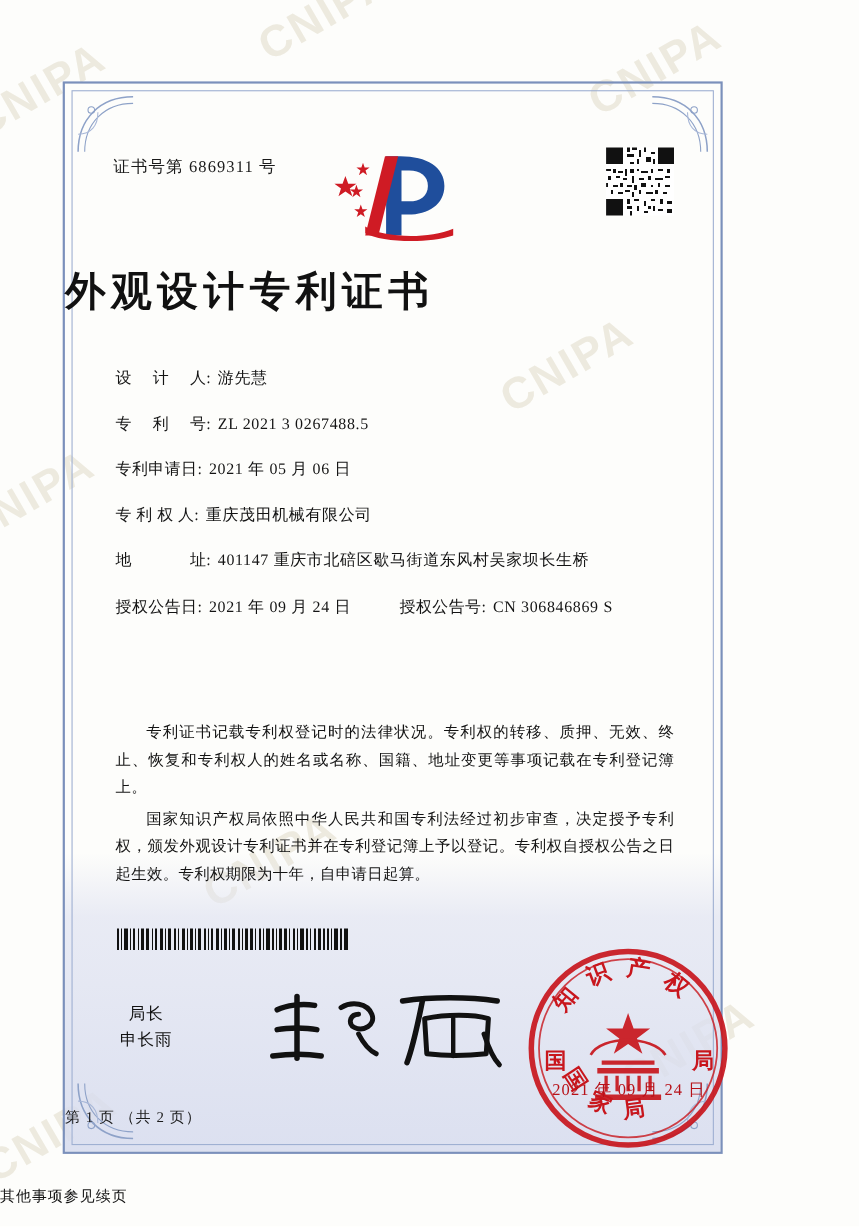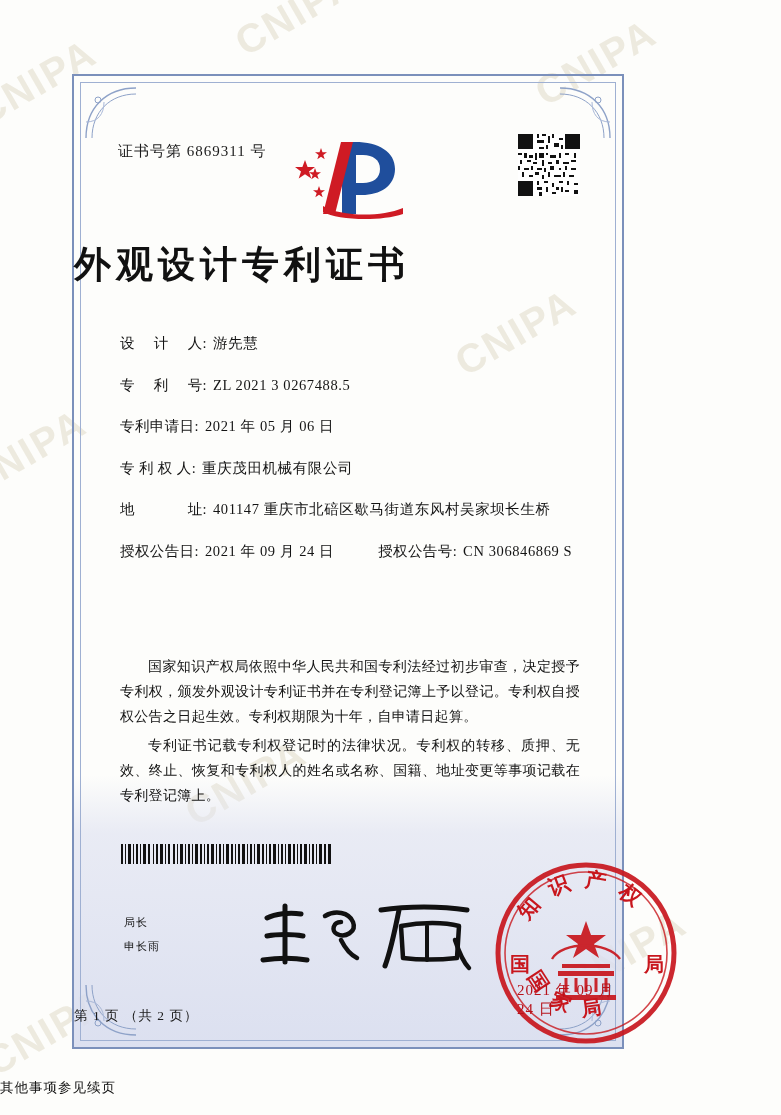--- a/index.html
+++ b/index.html
@@ -35,23 +35,23 @@
     color: #e8e4d6;
     opacity: .75;
     letter-spacing: 2px;
     transform: rotate(-30deg);
     white-space: nowrap;
     font-size: 40px;
   }
 
   .cert-border {
     position: absolute;
-    left: 72px;
+    left: 57px;
     top: 74px;
-    width: 552px;
+    width: 600px;
     height: 975px;
     border: 2px solid #7b90bb;
     box-sizing: border-box;
     background:
       linear-gradient(180deg, rgba(255,255,255,0.0) 0%, rgba(255,255,255,0.0) 72%, rgba(226,229,242,0.75) 78%, rgba(214,219,238,0.85) 100%);
   }
   .cert-border:before {
     content: "";
     position: absolute;
     left: 6px; top: 6px; right: 6px; bottom: 6px;
@@ -162,24 +162,25 @@
     top: 768px;
     width: 212px;
     height: 20px;
   }
 
   
   .sig-block {
     position: absolute;
     left: 50px;
     top: 834px;
-    font-size: 11px;
+    font-size: 15px;
     line-height: 24px;
     color: #111;
     letter-spacing: 1px;
+    text-align: center;
   }
   .signature {
     position: absolute;
     left: 175px;
     top: 820px;
     width: 250px;
     height: 80px;
   }
 
   
@@ -377,22 +378,22 @@
       </div>
       <div class="field-row dual">
         <span class="field-label">授权公告日:</span>
         <span class="field-value">2021 年 09 月 24 日</span>
         <span class="field-label2">授权公告号:</span>
         <span class="field-value">CN 306846869 S</span>
       </div>
     </div>
 
     <div class="body-text">
+      <p>专利证书记载专利权登记时的法律状况。专利权的转移、质押、无效、终止、恢复和专利权人的姓名或名称、国籍、地址变更等事项记载在专利登记簿上。</p>
       <p>国家知识产权局依照中华人民共和国专利法经过初步审查，决定授予专利权，颁发外观设计专利证书并在专利登记簿上予以登记。专利权自授权公告之日起生效。专利权期限为十年，自申请日起算。</p>
-      <p>专利证书记载专利权登记时的法律状况。专利权的转移、质押、无效、终止、恢复和专利权人的姓名或名称、国籍、地址变更等事项记载在专利登记簿上。</p>
     </div>
 
     <svg class="barcode" viewBox="0 0 212 20" preserveAspectRatio="none" shape-rendering="crispEdges">
       <g fill="#111">
         <rect x="0" y="0" width="2" height="20"></rect>
           <rect x="4" y="0" width="1" height="20"></rect>
         <rect x="7" y="0" width="3" height="20"></rect>
           <rect x="12" y="0" width="1" height="20"></rect>
         <rect x="15" y="0" width="2" height="20"></rect>
           <rect x="19" y="0" width="1" height="20"></rect>

